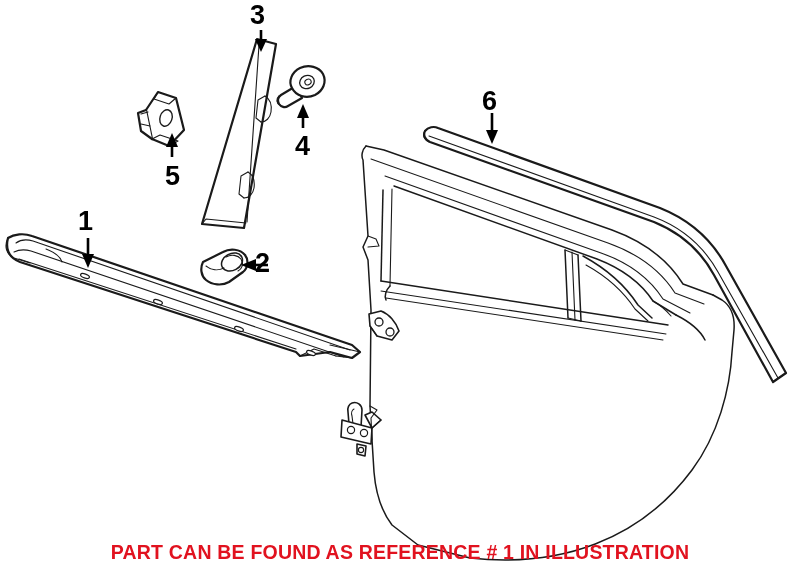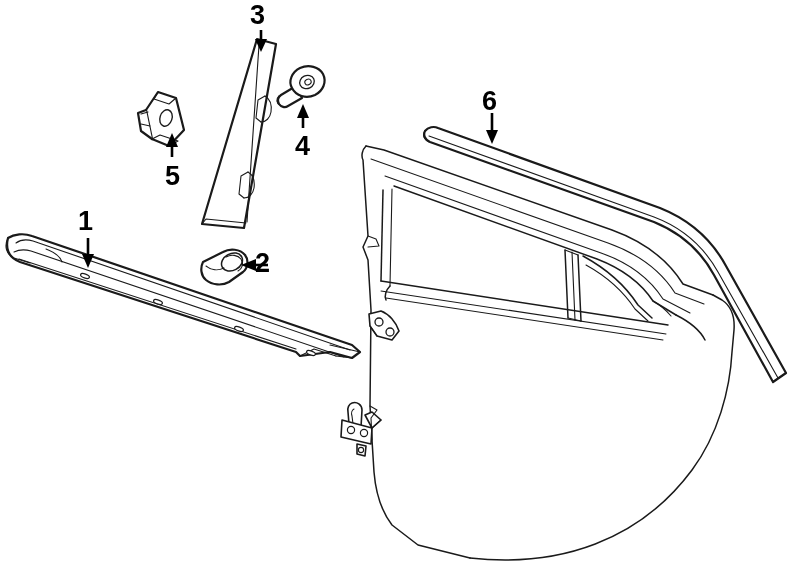--- a/index.html
+++ b/index.html
@@ -327,14 +327,15 @@
     </g>
   </svg>
 
   <div class="callout-num" style="left:78px; top:208px;">1</div>
   <div class="callout-num" style="left:255px; top:250px;">2</div>
   <div class="callout-num" style="left:250px; top:2px;">3</div>
   <div class="callout-num" style="left:295px; top:133px;">4</div>
   <div class="callout-num" style="left:165px; top:163px;">5</div>
   <div class="callout-num" style="left:482px; top:88px;">6</div>
 
+  <div id="footer-note">PART CAN BE FOUND AS REFERENCE # 1 IN ILLUSTRATION</div>
 
 </div>
 
 </body></html>

